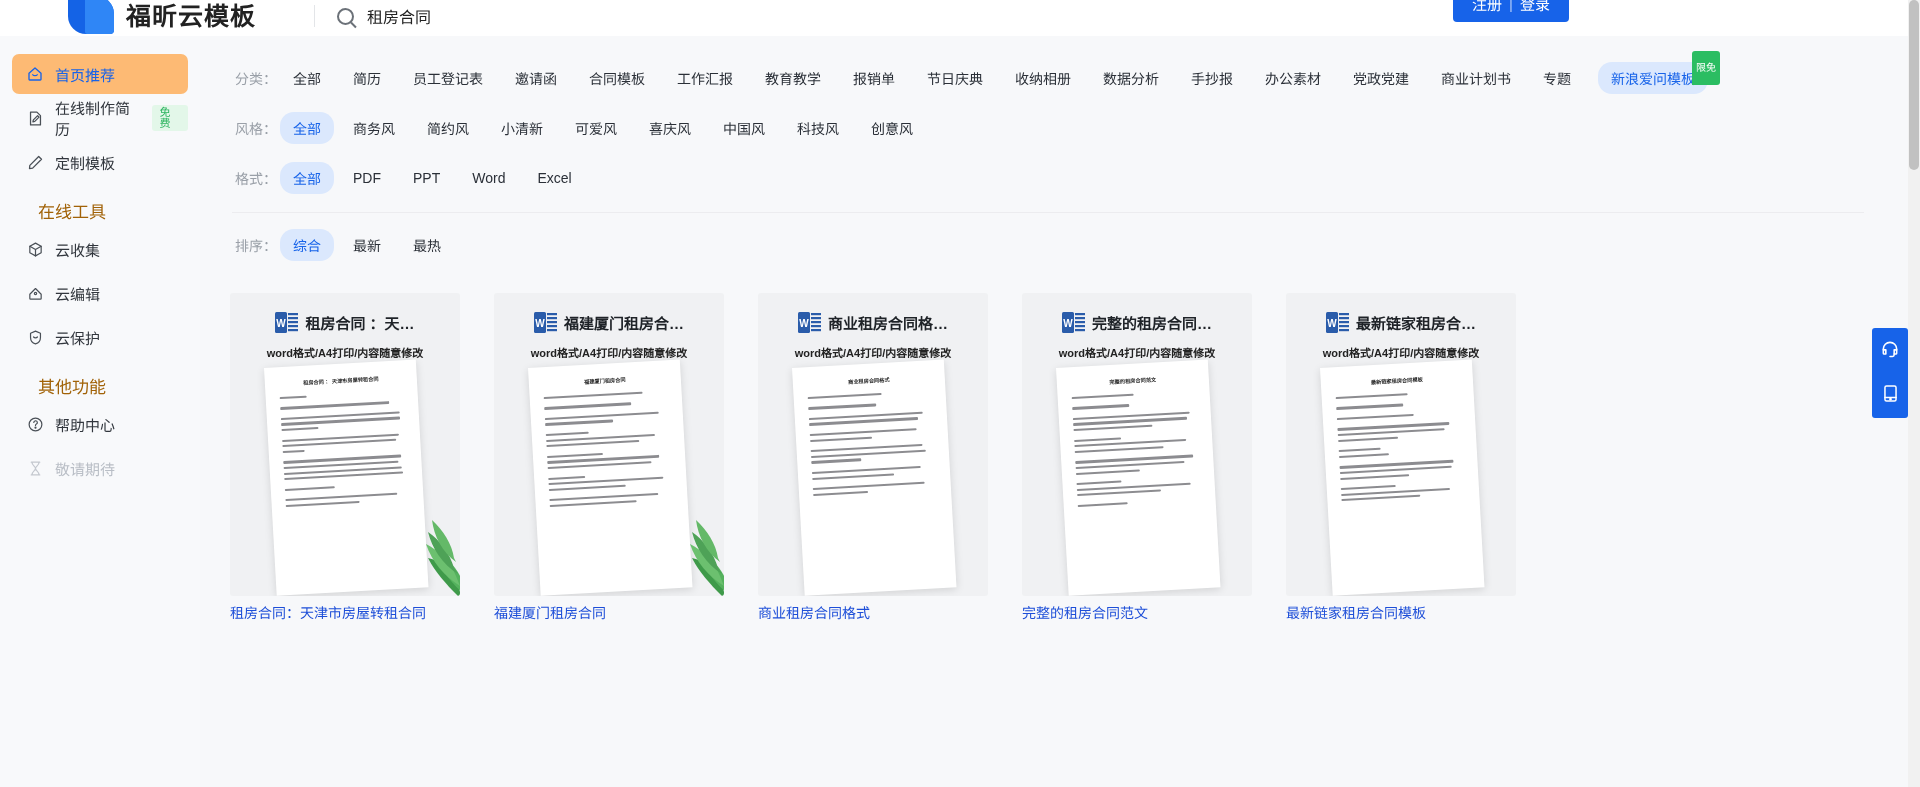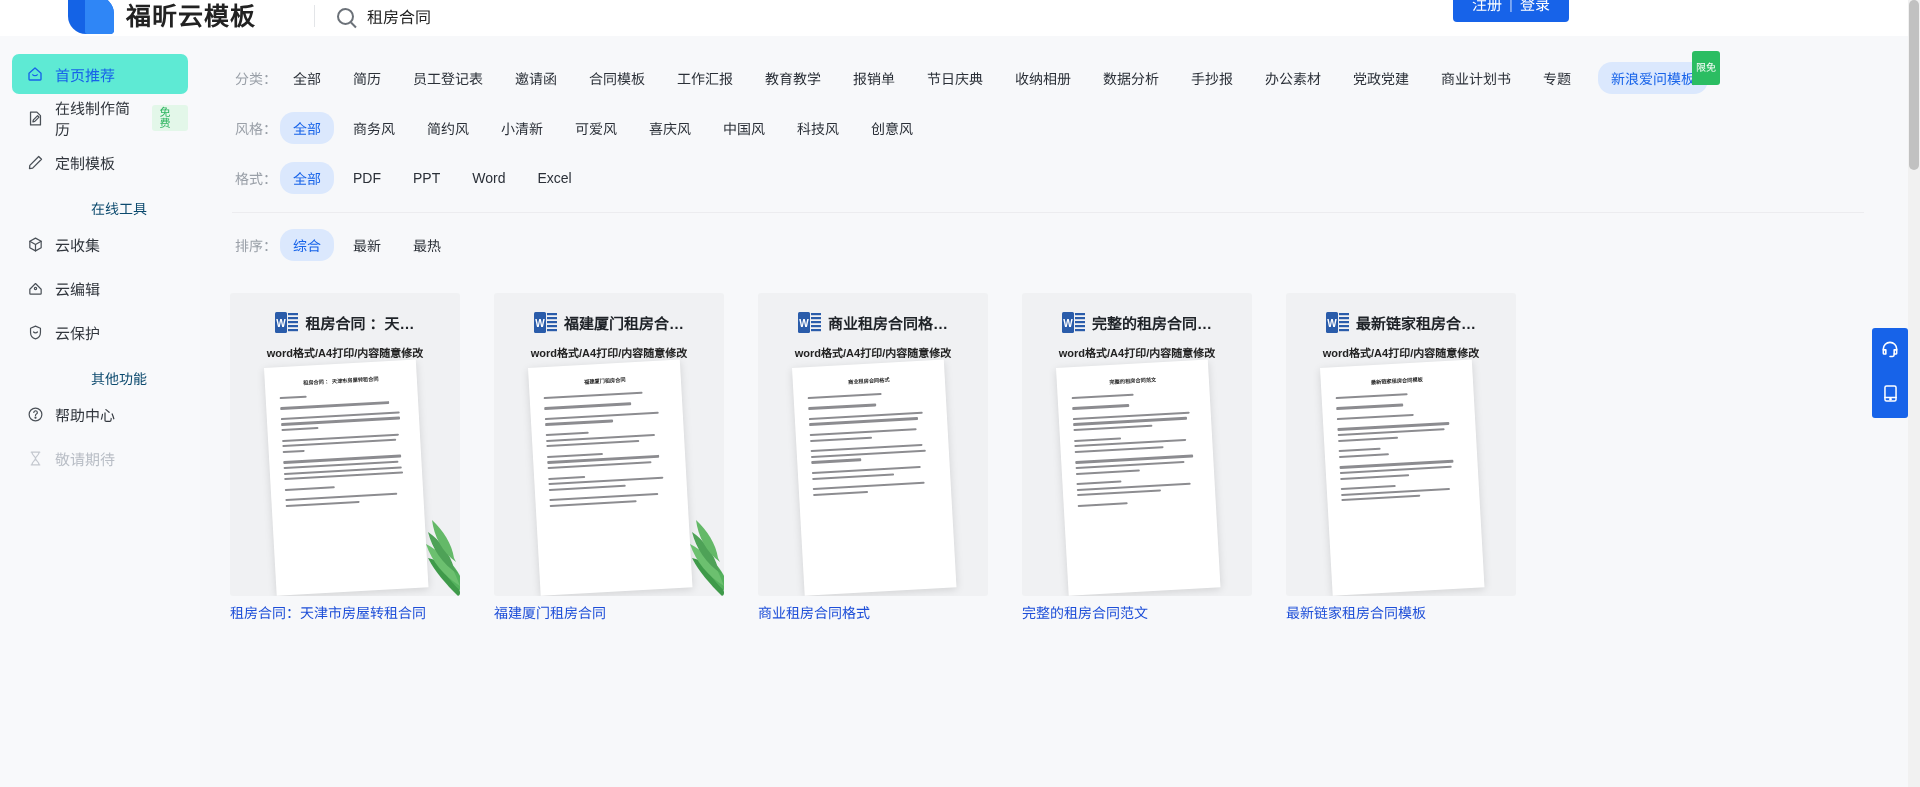--- a/index.html
+++ b/index.html
@@ -68,35 +68,34 @@
   
   .sidebar {
     position:absolute; left:0; top:0; width:200px; height:751px;
     background:#f8f9fb;
   }
   .nav-item {
     display:flex; align-items:center; height:40px; margin: 0 12px;
     padding-left: 14px; border-radius:7px; cursor:pointer;
     color:#31363d; font-size:15px; position:relative;
   }
-  .nav-item.active { background:#5eead4; color:#1763e9; }
+  .nav-item.active { background:#fdba74; color:#1763e9; }
   .nav-item.muted { color:#b9bec6; cursor:default; }
   .nav-ico {
     width:18px; height:18px; margin-right:11px; display:flex;
     align-items:center; justify-content:center; flex:0 0 18px;
   }
   .nav-ico svg { display:block; }
   .badge-free {
     margin-left: 9px; background:#e3f7e9; color:#2bb45e;
     font-size:11px; border-radius:3px; padding:2px 7px; line-height:1;
   }
   .nav-group-title {
-    font-size:14px; color:#0c4a6e; padding-left:26px;
+    font-size:17px; color:#a16207; padding-left:26px;
     margin: 16px 0 6px 12px;
-    text-align: center;
   }
   .nav-spacer-sm { height: 4px; }
 
   
   .main {
     position:absolute; left:200px; top:0; right:12px; height:751px;
     background:#f7f8fa; overflow:hidden;
   }
   .filters { padding: 26px 0 0 32px; }
   .filter-row {

